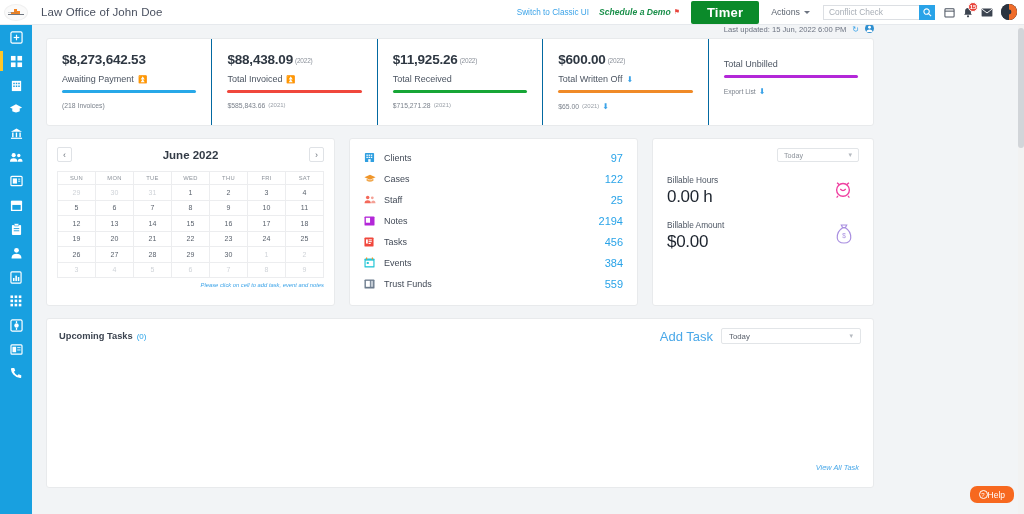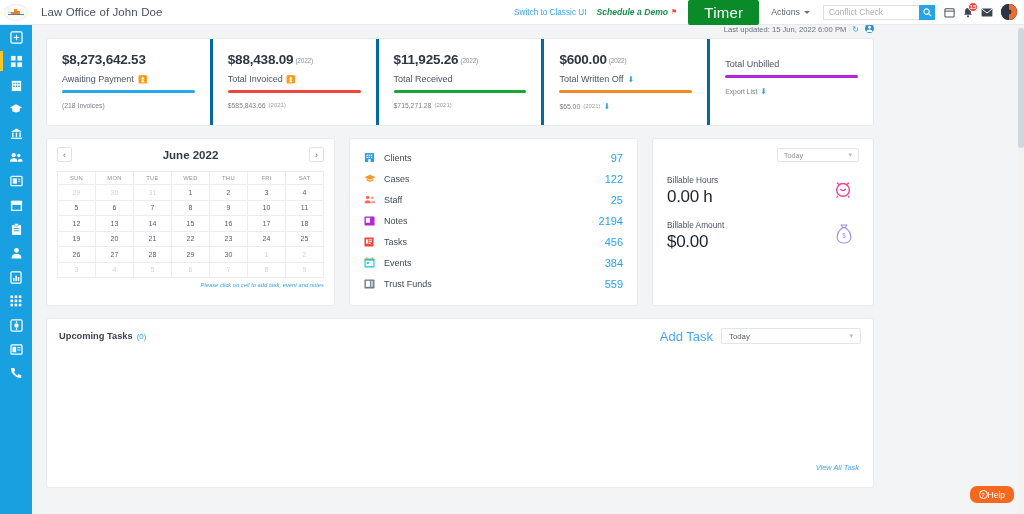--- a/index.html
+++ b/index.html
@@ -26,21 +26,21 @@
     background: #fafafa; border: 1px solid #f0f0f0;
     display: flex; align-items: center; justify-content: center; overflow: hidden;
   }
   .app-title { margin-left: 9px; font-size: 11.5px; color: #4a5160; letter-spacing: .1px; }
 
   .topbar-right { margin-left: auto; display: flex; align-items: center; height: 25px; padding-right: 7px; }
   .link-classic { font-size: 8.2px; color: #3ba3e8; margin-right: 10px; cursor: pointer; }
   .link-demo { font-size: 8.6px; color: #1a8f4a; font-style: italic; font-weight: bold; margin-right: 3px; cursor: pointer; }
   .demo-flag { color: #e8453c; font-size: 7px; margin-right: 11px; }
   .timer-btn {
-    background: #0b8a2a; color: #fff; font-size: 15px; font-weight: normal;
+    background: #0b8a2a; color: #fff; font-size: 13px; font-weight: bold;
     padding: 4px 16px; border-radius: 2px; margin-right: 12px; cursor: pointer;
     letter-spacing: .2px;
   }
   .actions-btn { font-size: 8.8px; color: #5c6470; margin-right: 13px; cursor: pointer; display: flex; align-items: center; gap: 4px; }
   .caret-dn { width: 0; height: 0; border-left: 3px solid transparent; border-right: 3px solid transparent; border-top: 3.5px solid #6d7481; }
 
   .search-wrap { display: flex; align-items: center; margin-right: 9px; }
   .search-input {
     width: 96px; height: 15px; border: 1px solid #dcdfe3; border-right: none;
     font-size: 8.4px; padding: 0 5px; color: #9aa0a8; outline: none;
@@ -80,21 +80,21 @@
     padding-right: 14px; gap: 6px; font-size: 7.6px; color: #6b7280;
   }
   .ic-refresh { color: #3ba3e8; font-size: 8px; cursor: pointer; }
 
   .card { background: #fff; border: 1px solid #e8eaec; border-radius: 3px; }
 
   
   .stats-row {
     margin: 0 14px; display: flex; height: 88px;
   }
-  .stat-cell { flex: 1; padding: 13px 15px 0 15px; border-right: 3px solid #0369a1; position: relative; }
+  .stat-cell { flex: 1; padding: 13px 15px 0 15px; border-right: 1px solid #0369a1; position: relative; }
   .stat-cell:last-child { border-right: none; }
   .stat-amt { font-size: 13.5px; font-weight: bold; color: #2e3742; letter-spacing: -.2px; }
   .stat-amt .yr { font-size: 6.5px; font-weight: normal; color: #8b919a; vertical-align: 1px; margin-left: 2px; }
   .stat-lbl { font-size: 9px; color: #4c5562; margin-top: 7px; display: flex; align-items: center; gap: 4px; }
   .ext-ic { color: #3ba3e8; font-size: 7.5px; cursor: pointer; }
   .dl-ic { color: #3ba3e8; font-size: 8px; cursor: pointer; }
   .stat-bar { height: 2.5px; border-radius: 2px; margin-top: 6px; width: 100%; }
   .stat-sub { font-size: 6.8px; color: #7b828c; margin-top: 9px; display: flex; align-items: center; gap: 3px; }
   .stat-sub .yr2 { font-size: 6px; color: #9aa0a8; }
 

